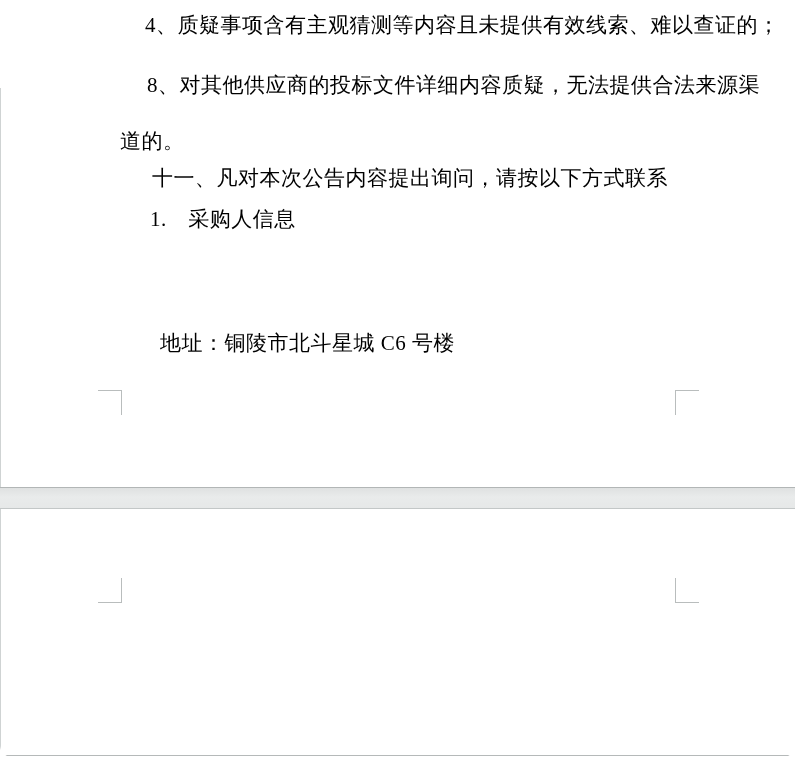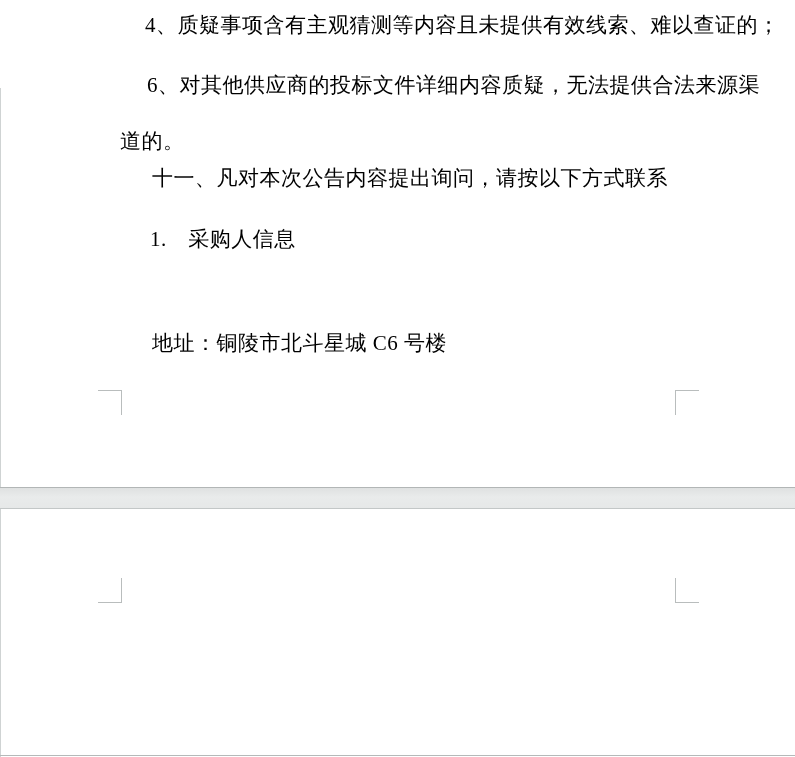--- a/index.html
+++ b/index.html
@@ -7,20 +7,21 @@
     padding: 0;
     background: #ffffff;
   }
   #canvas {
     position: relative;
     width: 795px;
     height: 757px;
     overflow: hidden;
     background: #ffffff;
     font-family: "Liberation Serif", "DejaVu Serif", serif;
+    border-radius: 12px;
   }
   .page {
     position: absolute;
     left: 0;
     width: 795px;
     background: #ffffff;
   }
   #page-1 { top: 0; height: 487px; }
   #page-2 { top: 509px; height: 248px; }
   #page-separator {
@@ -65,32 +66,32 @@
     color: #000000;
     font-size: 21px;
     line-height: 24px;
     white-space: pre;
     letter-spacing: 0.5px;
   }
   #l1  { left: 145px; top: 13px; }
   #l2  { left: 147px; top: 73px; }
   #l3  { left: 120px; top: 113px; margin-top: 16px; }
   #l4  { left: 152px; top: 166px; text-align: center; }
-  #l5  { left: 150px; top: 227px; text-align: right; }
+  #l5  { left: 150px; top: 207px; text-align: right; }
   #l6  { left: 152px; top: 274px; }
-  #l7  { left: 152px; top: 331px; }
+  #l7  { left: 160px; top: 331px; }
 </style>
 </head>
 <body>
 
 <div id="canvas">
 
   <div class="page" id="page-1">
     <div class="doc-line" id="l1">4、质疑事项含有主观猜测等内容且未提供有效线索、难以查证的；</div>
-    <div class="doc-line" id="l2">6、对其他供应商的投标文件详细内容质疑，无法提供合法来源渠</div>
+    <div class="doc-line" id="l2">8、对其他供应商的投标文件详细内容质疑，无法提供合法来源渠</div>
     <div class="doc-line" id="l3">道的。</div>
     <div class="doc-line" id="l4">十一、凡对本次公告内容提出询问，请按以下方式联系</div>
     <div class="doc-line" id="l5">1.　采购人信息</div>
     <div class="doc-line" id="l7">地址：铜陵市北斗星城 C6 号楼</div>
   </div>
 
   <div class="mark" id="mark-p1-left"></div>
   <div class="mark" id="mark-p1-right"></div>
 
   <div id="page-separator"></div>

